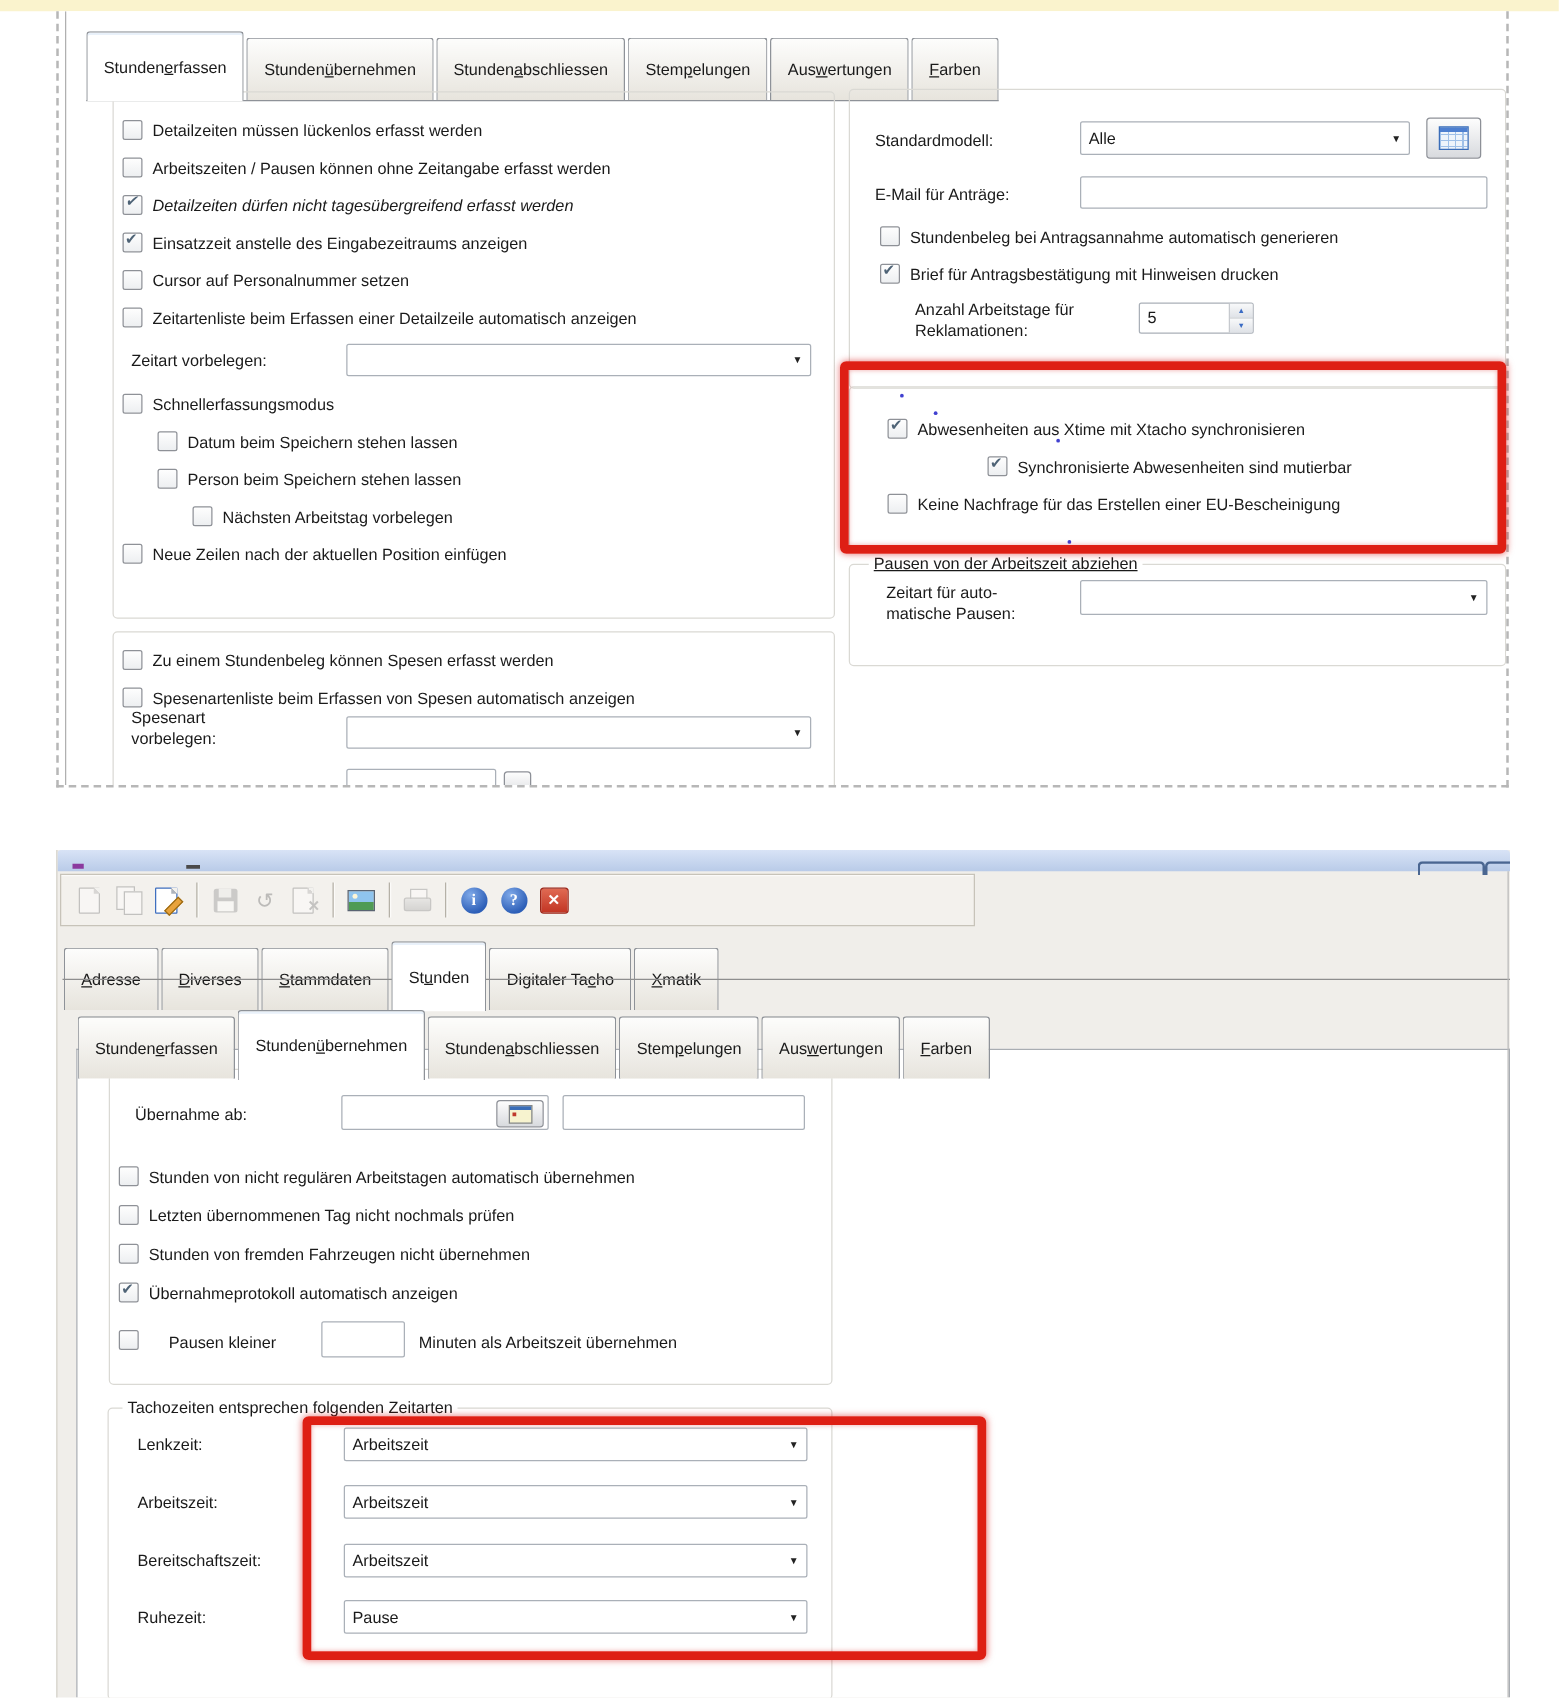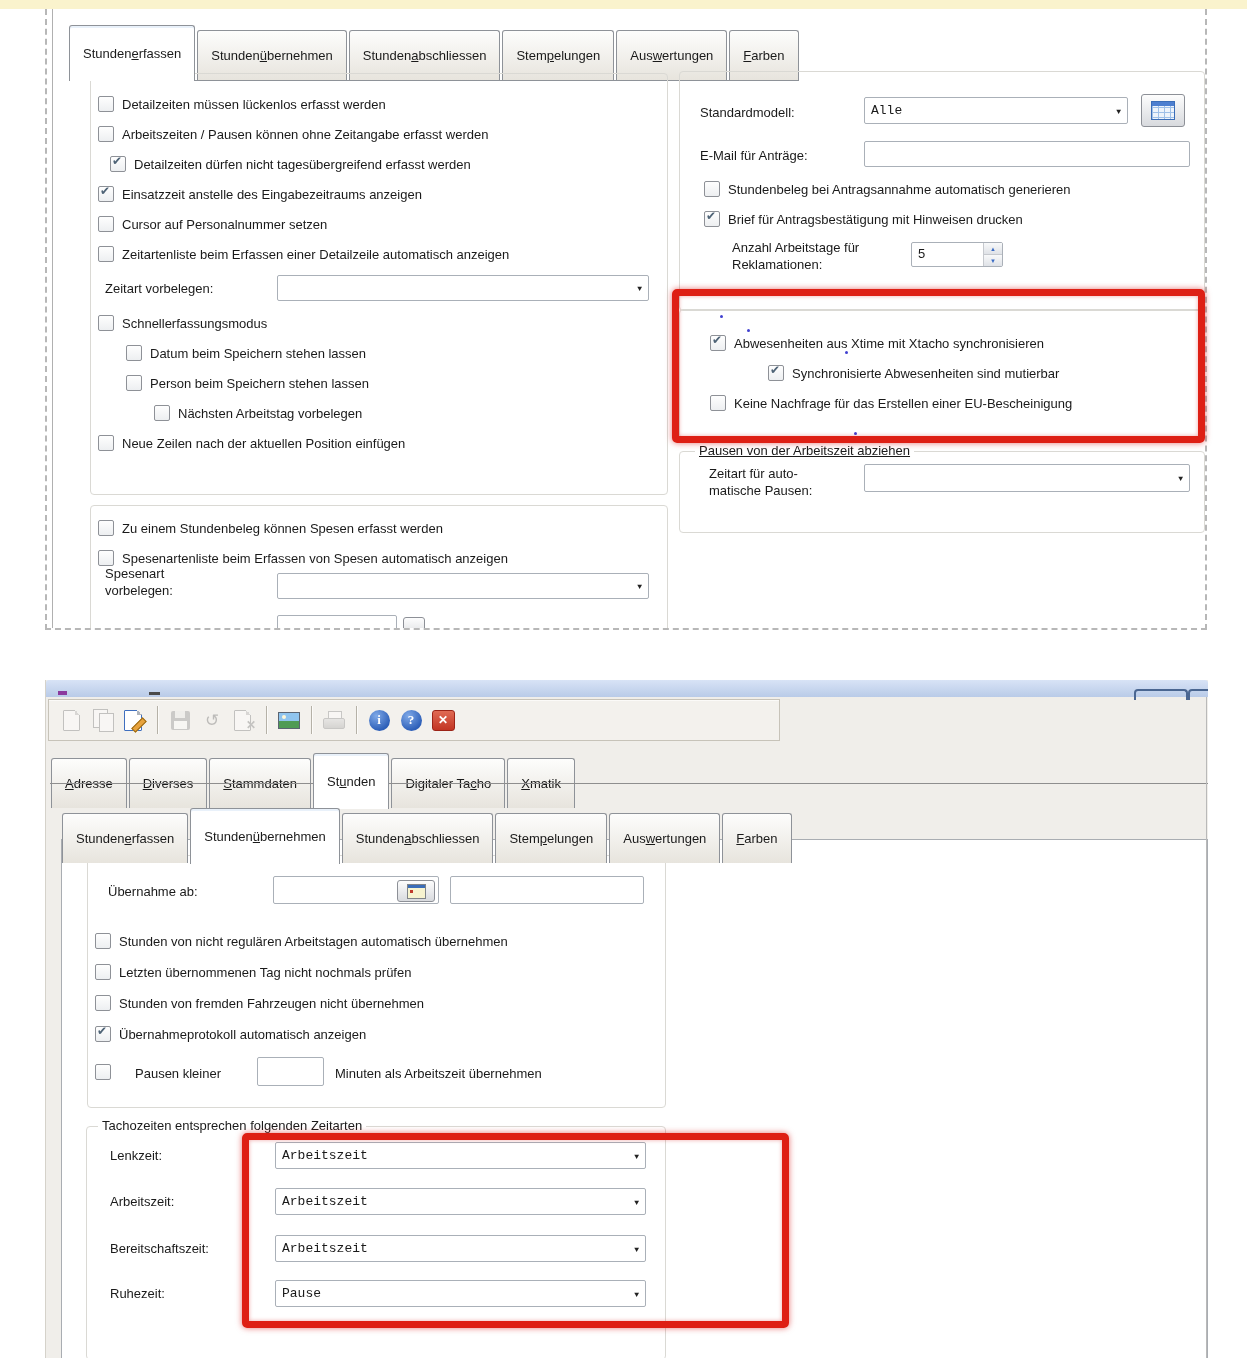--- a/index.html
+++ b/index.html
@@ -24,21 +24,21 @@
   .tab u{text-decoration:underline;}
   
   .grp{border:1px solid #dad9d4;border-radius:4px;background:transparent;}
   .legend{background:#fff;padding:0 4px;white-space:nowrap;}
   .cbrow{display:flex;align-items:center;gap:8px;height:16px;margin-bottom:14px;}
   .gap15 .cbrow{margin-bottom:15px;}
   .cb{width:14px;height:14px;flex:none;border:1px solid #8e9197;border-radius:2px;
       background:linear-gradient(#fefefe,#edeff1);position:relative;}
   .cb.checked::after{content:"✔";position:absolute;left:1px;top:-3px;font-size:12px;color:#4e6376;}
   .dd{background:#fff;border:1px solid #aab0b8;border-radius:2px;display:flex;align-items:center;
-      padding:0 20px 0 6px;box-sizing:border-box;font-family:Liberation Mono, monospace;}
+      padding:0 20px 0 6px;box-sizing:border-box;}
   .dd .arr{position:absolute;right:6px;top:50%;transform:translateY(-50%);font-size:8px;color:#222;}
   .tinput{background:#fff;border:1px solid #aab0b8;border-radius:2px;box-sizing:border-box;}
   .ml{white-space:pre-line;line-height:17px;}
   .silverbtn{border:1px solid #8d9097;border-radius:3px;background:linear-gradient(#fdfdfd,#d8dade);
       display:flex;align-items:center;justify-content:center;}
   .bluedot{width:3px;height:3px;background:#4040d0;border-radius:50%;}
   
   #spinner{display:flex;background:#fff;border:1px solid #aab0b8;border-radius:2px;box-sizing:border-box;}
   #spinner .sval{flex:1;padding:3px 0 0 6px;}
   #spinner .sbtns{width:18px;display:flex;flex-direction:column;border-left:1px solid #c6c9ce;}
@@ -128,21 +128,21 @@
 
   <div class="abs" id="stackA" style="left:51px;top:87px;">
       <div class="cbrow" style="margin-left: 0px;">
         <span class="cb"></span>
         <span class="cbl">Detailzeiten müssen lückenlos erfasst werden</span>
       </div>
       <div class="cbrow" style="margin-left: 0px;">
         <span class="cb"></span>
         <span class="cbl">Arbeitszeiten / Pausen können ohne Zeitangabe erfasst werden</span>
       </div>
-      <div class="cbrow" style="margin-left: 12px;">
+      <div class="cbrow" style="margin-left: 0px; font-style: italic;">
         <span class="cb checked"></span>
         <span class="cbl">Detailzeiten dürfen nicht tagesübergreifend erfasst werden</span>
       </div>
       <div class="cbrow" style="margin-left: 0px;">
         <span class="cb checked"></span>
         <span class="cbl">Einsatzzeit anstelle des Eingabezeitraums anzeigen</span>
       </div>
       <div class="cbrow" style="margin-left: 0px;">
         <span class="cb"></span>
         <span class="cbl">Cursor auf Personalnummer setzen</span>
@@ -225,21 +225,21 @@
     <span class="sbtns">
       <span class="sb">▲</span>
       <span class="sb">▼</span>
     </span>
   </div>
   <div class="abs" id="stackS" style="left:663px;top:326px;">
       <div class="cbrow" style="margin-left: 0px;">
         <span class="cb checked"></span>
         <span class="cbl">Abwesenheiten aus Xtime mit Xtacho synchronisieren</span>
       </div>
-      <div class="cbrow" style="margin-left: 16px; padding-left: 42px;">
+      <div class="cbrow" style="margin-left: 38px; padding-left: 42px;">
         <span class="cb checked"></span>
         <span class="cbl">Synchronisierte Abwesenheiten sind mutierbar</span>
       </div>
       <div class="cbrow" style="margin-left: 0px;">
         <span class="cb"></span>
         <span class="cbl">Keine Nachfrage für das Erstellen einer EU-Bescheinigung</span>
       </div>
     </div>
   <div class="abs ml" style="left:662px;top:456px;">Zeitart für auto-
 matische Pausen:</div>

